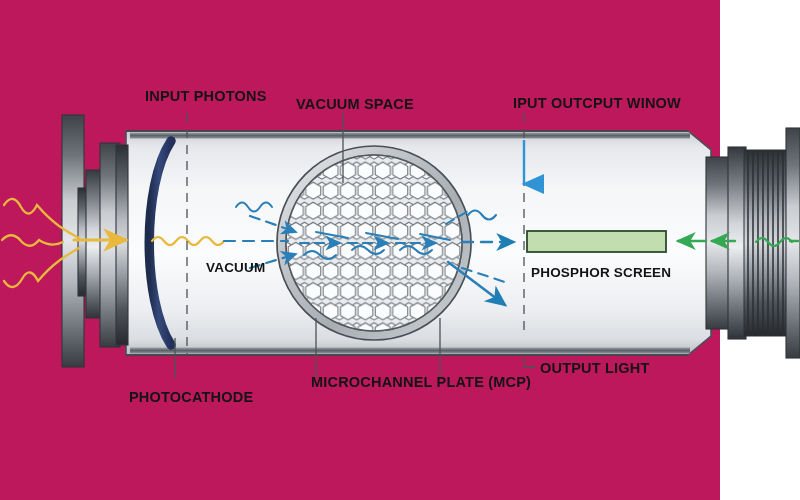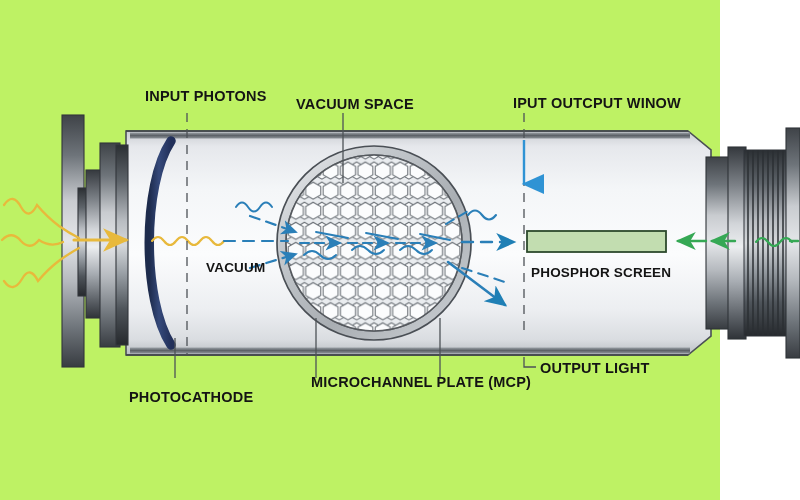--- a/index.html
+++ b/index.html
@@ -1,18 +1,18 @@
 <!DOCTYPE html>
 <html><head>
 <meta charset="utf-8">
 <style>
   html,body{margin:0;padding:0;background:#ffffff;}
   body{width:800px;height:500px;overflow:hidden;
        font-family:"Liberation Sans", sans-serif;}
-  #stage{position:relative;width:720px;height:500px;background:#bef264;}
+  #stage{position:relative;width:720px;height:500px;background:#be185d;}
   svg#diagram{position:absolute;left:0;top:0;width:800px;height:500px;}
   .lbl{font-family:"Liberation Sans", sans-serif;
        font-weight:700;fill:#141414;letter-spacing:.2px;}
   .lbl-main{font-size:14.5px;}
   .lbl-sm{font-size:13.5px;}
   text{white-space:pre;}
 </style>
 </head>
 <body>
 

